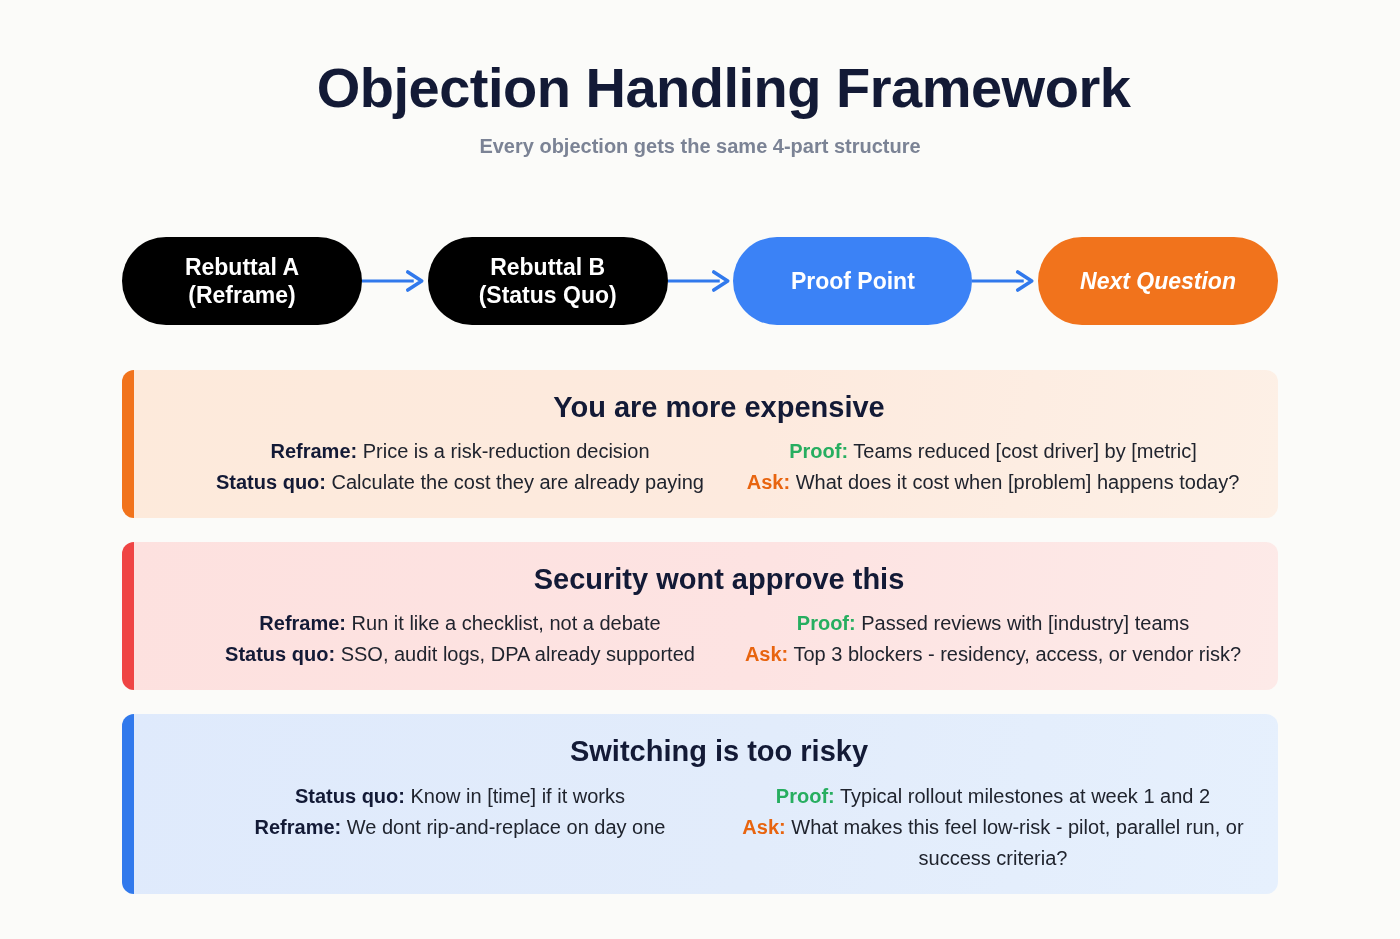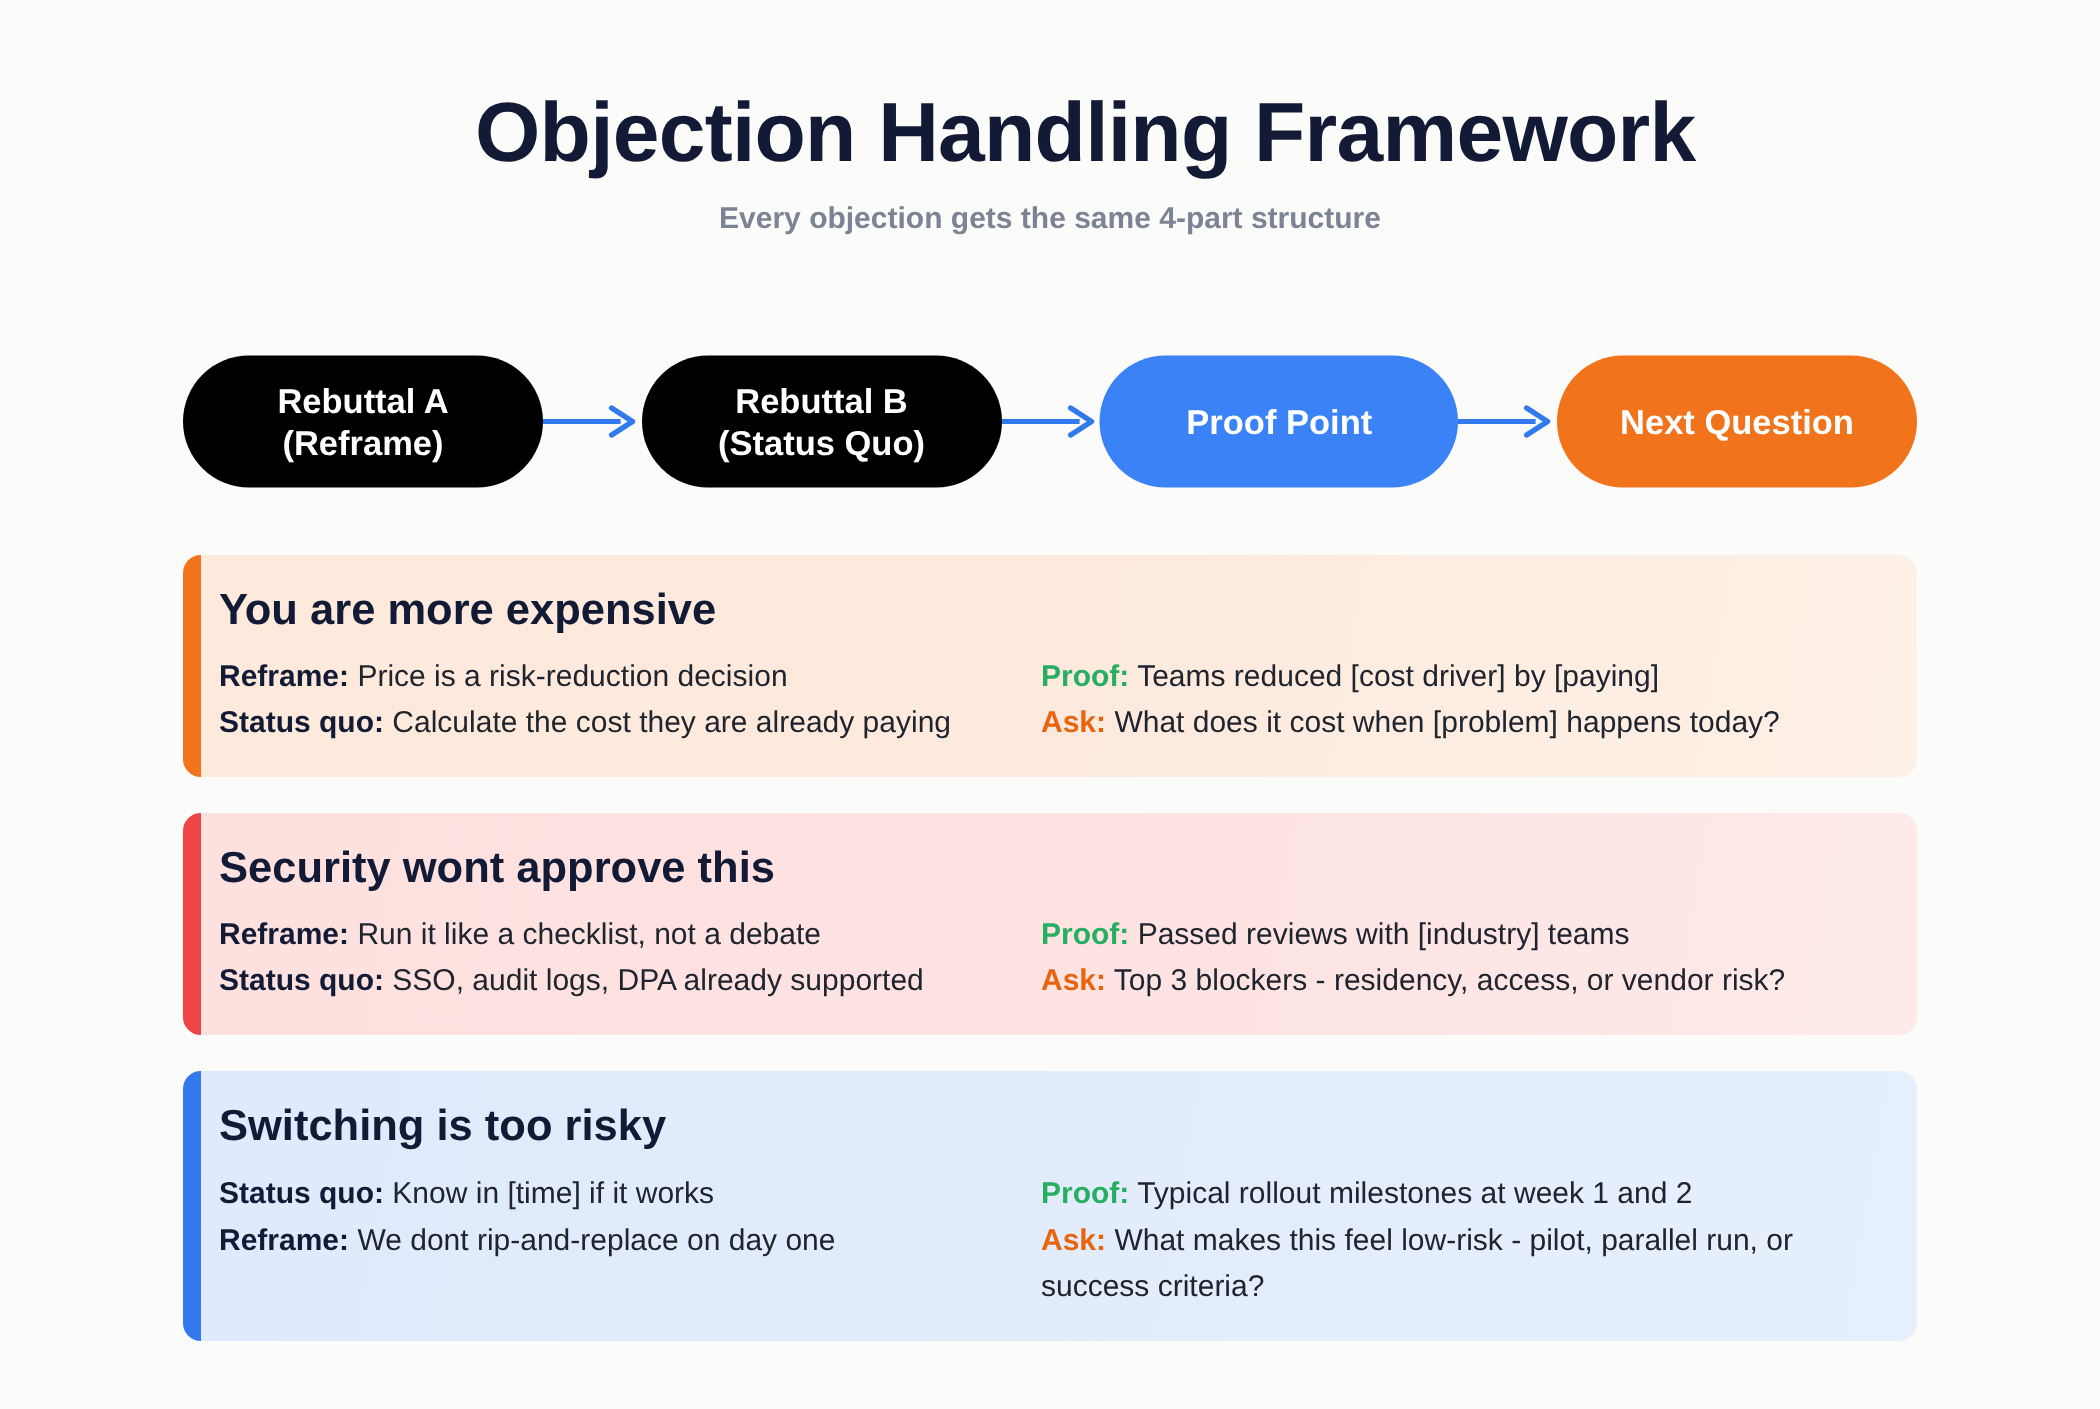--- a/index.html
+++ b/index.html
@@ -65,21 +65,21 @@
     color: #ffffff;
     font-size: 23px;
     font-weight: 700;
     line-height: 1.22;
     box-sizing: border-box;
     padding: 0 14px;
     flex: 0 0 auto;
   }
   .pill-blue   { background: #000000; width: 240px; }
   .pill-green  { background: #3b82f6; width: 239px; }
-  .pill-orange { background: #f1731c; width: 240px; }
+  .pill-orange { background: #f1731c; width: 240px; font-style: italic; }
 
   .arrow {
     flex: 1 1 auto;
     height: 26px;
     position: relative;
     min-width: 40px;
   }
   .arrow svg { display: block; width: 100%; height: 26px; }
 
   
@@ -88,21 +88,22 @@
     left: 122px;
     top: 370px;
     width: 1156px;
   }
   .card {
     position: relative;
     border-radius: 12px;
     overflow: hidden;
     margin-bottom: 24px;
     box-sizing: border-box;
-    padding: 20px 26px 20px 24px;
+    padding: 20px 26px 20px 64px;
+    text-align: center;
   }
   .card .accent {
     position: absolute;
     left: 0;
     top: 0;
     bottom: 0;
     width: 12px;
   }
   .card-1 { background: linear-gradient(100deg, #fdeadb 0%, #fdeade 55%, #fdf0e6 100%); }
   .card-2 { background: linear-gradient(100deg, #fde1df 0%, #fde3e2 55%, #fdeae8 100%); }
@@ -202,21 +203,21 @@
             <span>Price is a risk-reduction decision</span>
           </p>
           <p class="line">
             <span class="lbl lbl-dark">Status quo:</span>
             <span>Calculate the cost they are already paying</span>
           </p>
         </div>
         <div class="col-right">
           <p class="line">
             <span class="lbl lbl-green">Proof:</span>
-            <span>Teams reduced [cost driver] by [paying]</span>
+            <span>Teams reduced [cost driver] by [metric]</span>
           </p>
           <p class="line">
             <span class="lbl lbl-orange">Ask:</span>
             <span>What does it cost when [problem] happens today?</span>
           </p>
         </div>
       </div>
     </div>
 
     <div class="card card-2">

